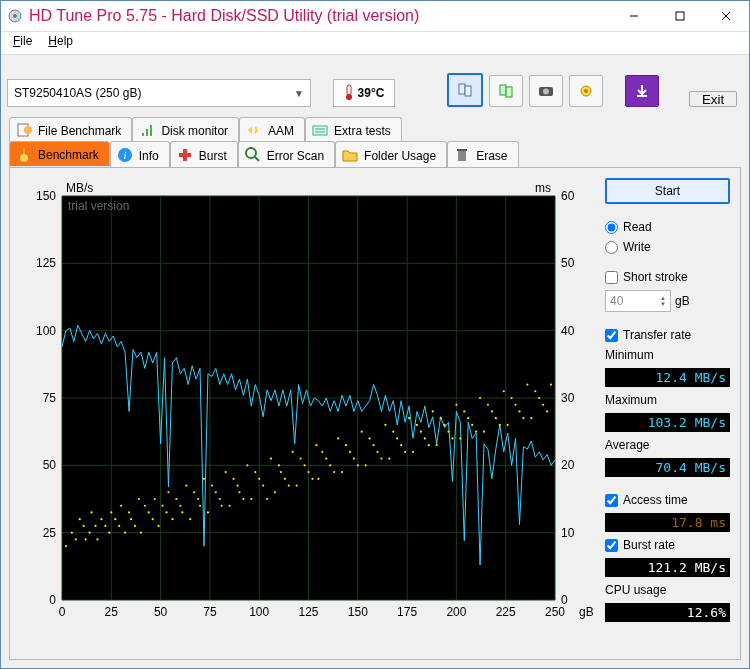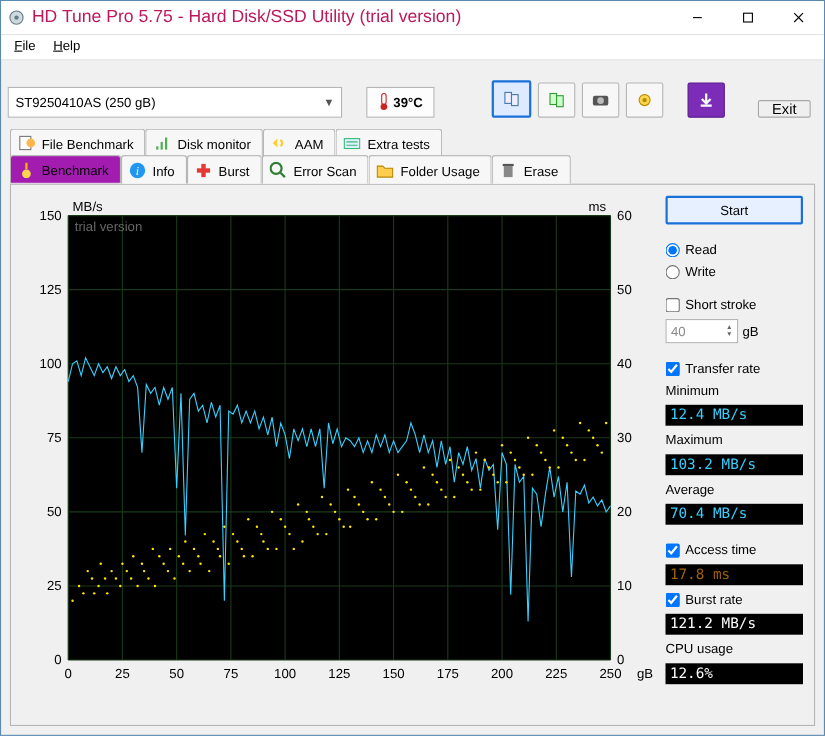--- a/index.html
+++ b/index.html
@@ -15,34 +15,34 @@
   .drive-select{flex:0 0 290px;height:26px;border:1px solid #b6b6b6;background:#fff;display:flex;align-items:center;padding:0 6px;justify-content:space-between}
   .drive-select .chev{font-size:10px;color:#555}
   .temp-box{width:60px;height:26px;border:1px solid #b6b6b6;background:#fdfdfd;display:flex;align-items:center;justify-content:center;gap:4px}
   .tbbtn{width:32px;height:30px;border:1px solid #b6b6b6;background:#f7f7f7;display:flex;align-items:center;justify-content:center;border-radius:2px}
   .tbbtn.sel{border:2px solid #1a6fd8;background:#ddeaff}
   .tbbtn.purple{background:#7b2db8;border:1px solid #5a1f8c}
   .exit-btn{width:48px;height:16px;border:1px solid #a8a8a8;background:#efefef;border-radius:2px;display:flex;align-items:center;justify-content:center;margin-left:auto;margin-right:6px}
   .tabs-area{margin:4px 8px 0 8px}
   .tab-row{display:flex;gap:0}
   .tab{padding:4px 10px 4px 6px;border:1px solid #b6b6b6;background:#f7f7f7;display:flex;align-items:flex-end;gap:6px;border-bottom:none;position:relative;top:0;white-space:nowrap;border-top-left-radius:3px;border-top-right-radius:3px;font-size:12px}
-  .tab.sel{background:#a21caf;border:1px solid #b6b6b6;border-bottom:1px solid #f0f0f0;z-index:3}
+  .tab.sel{background:#f97316;border:1px solid #b6b6b6;border-bottom:1px solid #f0f0f0;z-index:3}
   .tabicon{width:16px;height:16px;display:inline-flex;align-items:center;justify-content:center}
   .content{display:flex;margin:0 8px 8px 8px;border:1px solid #b6b6b6;background:#f0f0f0;padding:10px;flex:1;align-items:flex-start}
   .chart-wrap{position:relative;width:577px;height:450px}
   svg.chart{width:577px;height:450px}
   .right-panel{width:130px;margin-left:8px;display:flex;flex-direction:column;gap:6px;font-size:12px}
   .start-btn{height:22px;border:2px solid #1a6fd8;background:#e6f0ff;display:flex;align-items:center;justify-content:center;border-radius:2px}
   .cb,.rb{display:flex;align-items:center;gap:5px}
   .cb input,.rb input{margin:0}
   .stroke-row{display:flex;align-items:center;gap:4px}
   .stroke-box{width:56px;height:20px;border:1px solid #b6b6b6;background:#fff;display:flex;align-items:center;justify-content:space-between;padding:0 4px;color:#888}
   .stroke-box .spin{display:flex;flex-direction:column;font-size:6px;line-height:6px;color:#666}
   .stat-label{font-size:12px}
-  .stat-val{background:#000;color:#fff;font-family:Consolas,monospace;font-size:13px;padding:2px 4px;}
+  .stat-val{background:#000;color:#fff;font-family:Consolas,monospace;font-size:13px;padding:2px 4px;text-align:right}
   .stat-val.cyan{color:#39d0ff}
   .stat-val.yellow{color:#a16207}
   .gap6{height:4px}
 </style>
 </head>
 <body>
 
 <div class="window">
 
   <div class="titlebar">

